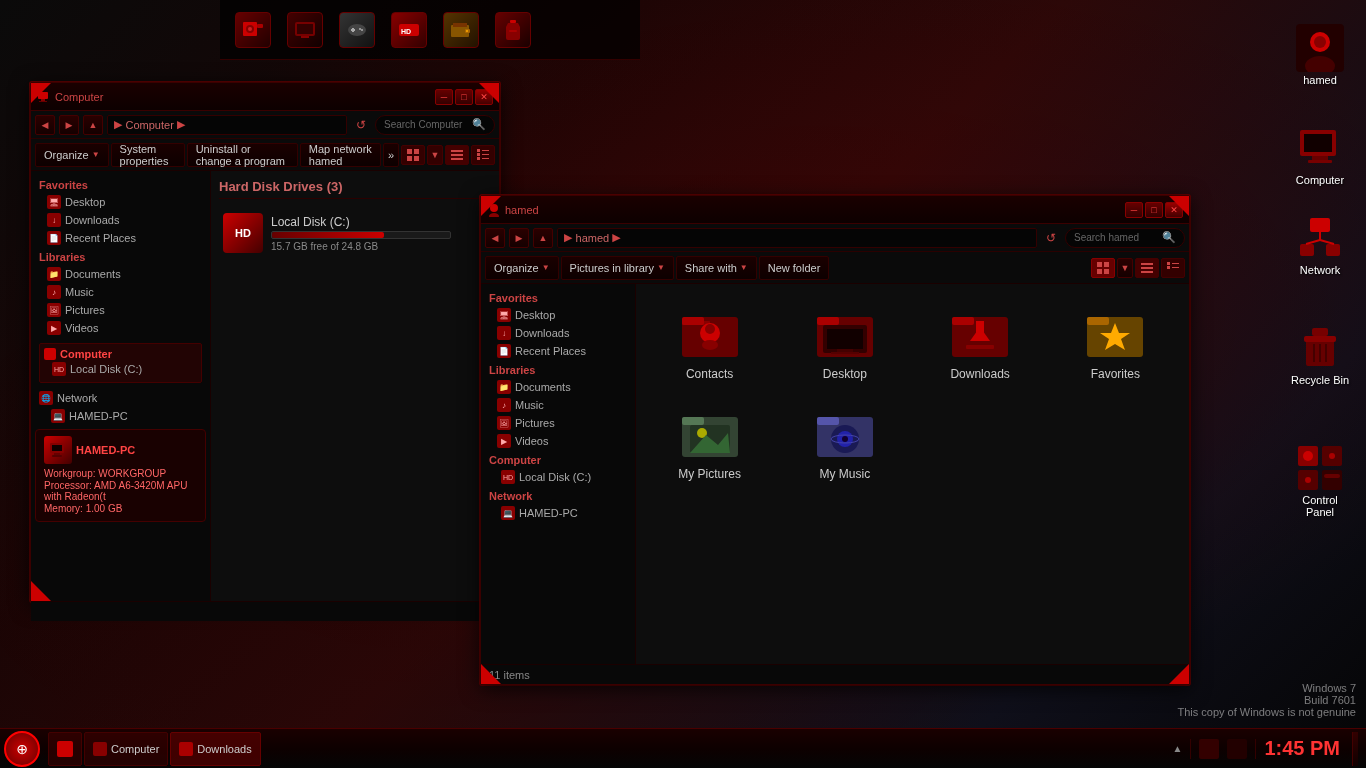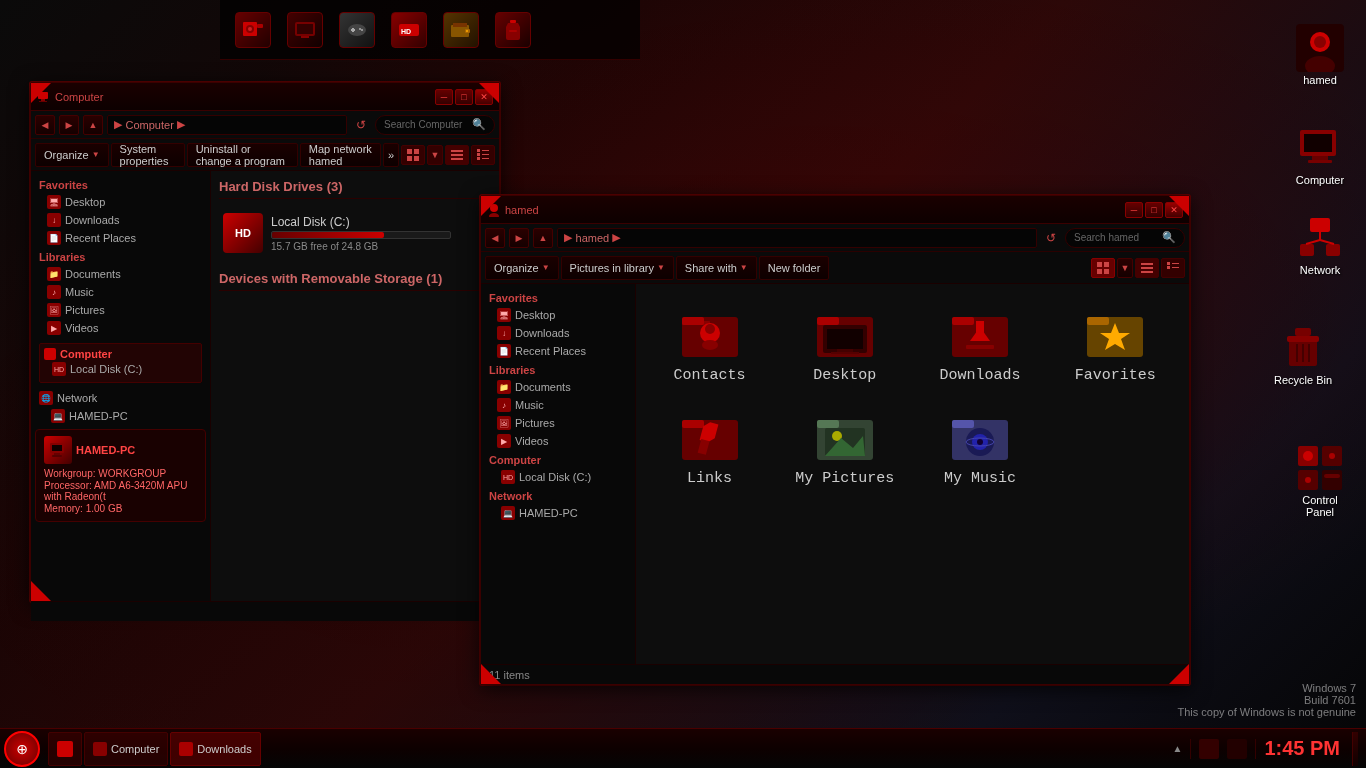--- a/index.html
+++ b/index.html
@@ -380,24 +380,23 @@
     .file-item .fi-icon {
       width: 64px;
       height: 64px;
       display: flex;
       align-items: center;
       justify-content: center;
       position: relative;
     }
     .file-item .fi-label {
       color: #cccccc;
-      font-size: 15px;
+      font-size: 12px;
       text-align: center;
       margin-top: 4px;
-      font-family: Liberation Mono, monospace;
     }
 
     
     .red-corner {
       position: absolute;
       width: 20px;
       height: 20px;
       background: #cc0000;
     }
     .red-corner.tl { top: 0; left: 0; clip-path: polygon(0 0, 100% 0, 0 100%); }
@@ -566,21 +565,21 @@
         <rect x="4" y="30" width="14" height="12" rx="2" fill="#880000"></rect>
         <rect x="30" y="30" width="14" height="12" rx="2" fill="#880000"></rect>
         <line x1="24" y1="18" x2="24" y2="26" stroke="#cc0000" stroke-width="2"></line>
         <line x1="24" y1="26" x2="10" y2="30" stroke="#cc0000" stroke-width="2"></line>
         <line x1="24" y1="26" x2="38" y2="30" stroke="#cc0000" stroke-width="2"></line>
       </svg>
   </div>
   <div class="icon-label">Network</div>
 </div>
 
-<div class="desktop-icon" style="position:absolute;top:320px;right:27px;z-index:10;">
+<div class="desktop-icon" style="position:absolute;top:320px;right:10px;z-index:10;">
   <div class="icon-img">
     <svg width="48" height="48" viewBox="0 0 48 48">
         <rect x="10" y="16" width="28" height="26" rx="2" fill="#660000"></rect>
         <rect x="8" y="12" width="32" height="6" rx="2" fill="#880000"></rect>
         <rect x="16" y="4" width="16" height="8" rx="2" fill="#770000"></rect>
         <line x1="18" y1="20" x2="18" y2="38" stroke="#440000" stroke-width="2"></line>
         <line x1="24" y1="20" x2="24" y2="38" stroke="#440000" stroke-width="2"></line>
         <line x1="30" y1="20" x2="30" y2="38" stroke="#440000" stroke-width="2"></line>
       </svg>
   </div>
@@ -776,21 +775,20 @@
         <div class="drive-icon">HD</div>
         <div class="drive-info">
           <div class="drive-name">Local Disk (C:)</div>
           <div class="drive-bar">
             <div class="drive-bar-fill" style="width:63%;"></div>
           </div>
           <div class="drive-space">15.7 GB free of 24.8 GB</div>
         </div>
       </div>
 
-      <div class="section-title" style="margin-top:12px;">Devices with Removable Storage (1)</div>
     </div>
   </div>
 
   <div class="status-bar">
     <span></span>
   </div>
 </div>
 
 <div class="window" style="left:480px;top:195px;width:710px;height:490px;z-index:30;">
 
@@ -970,31 +968,20 @@
           <div class="fi-icon">
             <svg width="64" height="64" viewBox="0 0 64 64">
               <rect x="4" y="18" width="56" height="40" rx="3" fill="#664400"></rect>
               <rect x="4" y="18" width="22" height="8" rx="2" fill="#aa6600"></rect>
               <polygon points="32,24 36,34 47,34 38,40 42,51 32,45 22,51 26,40 17,34 28,34" fill="#ffaa00"></polygon>
             </svg>
           </div>
           <div class="fi-label">Favorites</div>
         </div>
 
-        <div class="file-item">
-          <div class="fi-icon">
-            <svg width="64" height="64" viewBox="0 0 64 64">
-              <rect x="4" y="18" width="56" height="40" rx="3" fill="#660000"></rect>
-              <rect x="4" y="18" width="22" height="8" rx="2" fill="#aa0000"></rect>
-              <path d="M20 32 L30 22 L38 22 L44 28 L34 38 L26 38 Z" fill="#cc0000" transform="rotate(-30, 32, 32)"></path>
-              <path d="M28 38 L18 48 L12 42 L22 32" fill="#880000" transform="rotate(-30, 32, 32)"></path>
-            </svg>
-          </div>
-          <div class="fi-label">Links</div>
-        </div>
 
 
         <div class="file-item">
           <div class="fi-icon">
             <svg width="64" height="64" viewBox="0 0 64 64">
               <rect x="4" y="18" width="56" height="40" rx="3" fill="#334433"></rect>
               <rect x="4" y="18" width="22" height="8" rx="2" fill="#557755"></rect>
               <rect x="12" y="26" width="40" height="28" rx="2" fill="#223322"></rect>
               <circle cx="24" cy="34" r="5" fill="#aaaa00"></circle>
               <polygon points="12,54 28,36 40,46 50,34 52,54" fill="#336633"></polygon>

